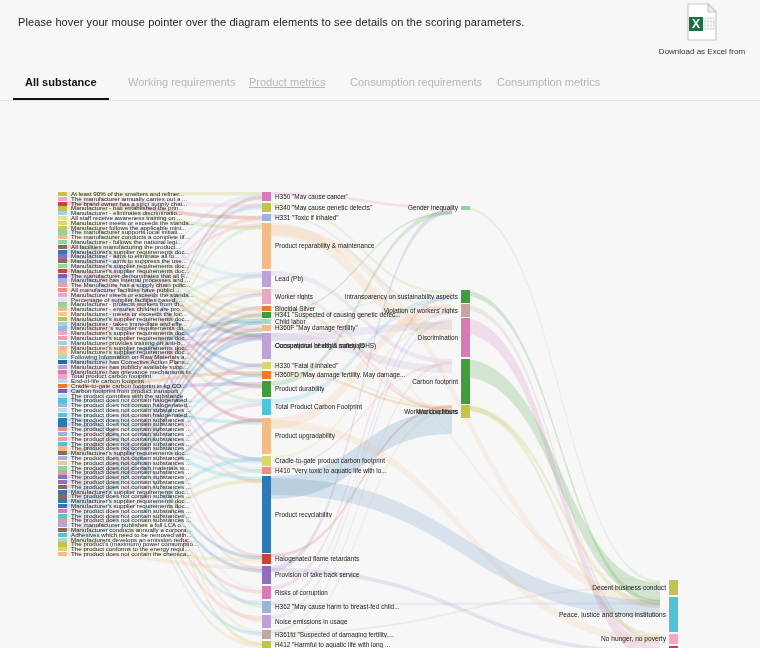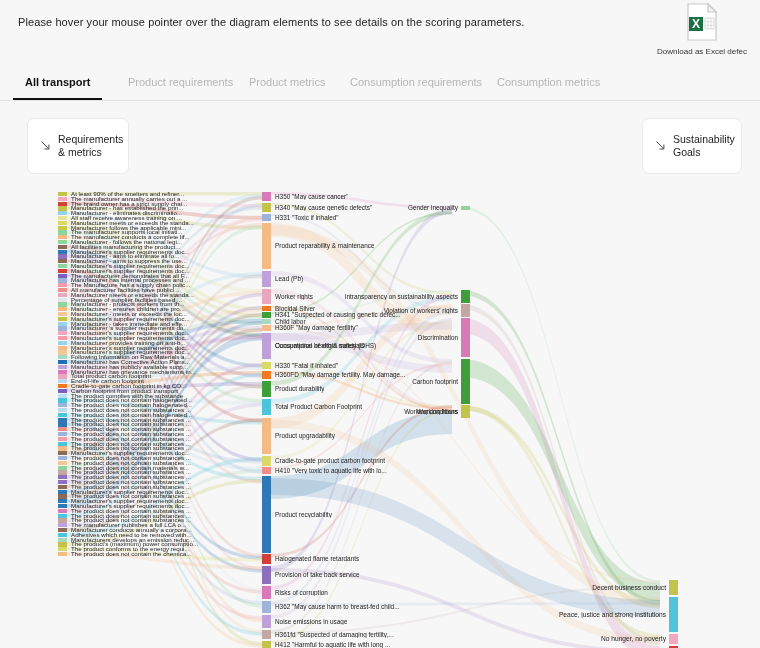--- a/index.html
+++ b/index.html
@@ -81,48 +81,32 @@
         <path d="M24 2 L32 10 H24 Z" fill="#f0f0f0" stroke="#c9c9c9" stroke-width="1.2"></path>
         <rect x="21" y="16" width="9" height="11" fill="#ffffff" stroke="#d0d0d0" stroke-width=".8"></rect>
         <line x1="21" y1="19.7" x2="30" y2="19.7" stroke="#d8d8d8" stroke-width=".8"></line>
         <line x1="21" y1="23.4" x2="30" y2="23.4" stroke="#d8d8d8" stroke-width=".8"></line>
         <line x1="24" y1="16" x2="24" y2="27" stroke="#d8d8d8" stroke-width=".8"></line>
         <line x1="27" y1="16" x2="27" y2="27" stroke="#d8d8d8" stroke-width=".8"></line>
         <rect x="5" y="15" width="14" height="14" fill="#1d7044"></rect>
         <text x="12" y="26" font-family="Liberation Sans, sans-serif" font-size="12" font-weight="bold" fill="#ffffff" text-anchor="middle">X</text>
       </svg>
     </span>
-    <div class="excel-caption">Download as Excel defec</div>
+    <div class="excel-caption">Download as Excel from</div>
   </div>
 
   <div class="tabs" id="tabbar">
-      <div class="tab active" style="left: 25px;">All transport</div>
-      <div class="tab" style="left: 128px;">Product requirements</div>
-      <div class="tab" style="left: 249px;">Product metrics</div>
+      <div class="tab active" style="left: 25px;">All substance</div>
+      <div class="tab" style="left: 128px;">Working requirements</div>
+      <div class="tab" style="left: 249px; text-decoration: underline;">Product metrics</div>
       <div class="tab" style="left: 350px;">Consumption requirements</div>
       <div class="tab" style="left: 497px;">Consumption metrics</div>
     </div>
 
   <div class="cards" id="cardrow">
-      <div class="card" style="left: 27px; width: 102px;">
-        <span class="arrow-ico"><svg width="11" height="11" viewBox="0 0 11 11" aria-hidden="true">
-            <path d="M1.5 1.5 L8.6 8.6" stroke="#2a2a2a" stroke-width="1" fill="none"></path>
-            <path d="M8.9 4.6 L8.9 9 L4.5 9" stroke="#2a2a2a" stroke-width="1" fill="none"></path>
-          </svg></span>
-        <span class="card-label" style="white-space: pre-line;">Requirements
-&amp; metrics</span>
-      </div>
-      <div class="card" style="left: 642px; width: 100px;">
-        <span class="arrow-ico"><svg width="11" height="11" viewBox="0 0 11 11" aria-hidden="true">
-            <path d="M1.5 1.5 L8.6 8.6" stroke="#2a2a2a" stroke-width="1" fill="none"></path>
-            <path d="M8.9 4.6 L8.9 9 L4.5 9" stroke="#2a2a2a" stroke-width="1" fill="none"></path>
-          </svg></span>
-        <span class="card-label" style="white-space: pre-line;">Sustainability
-Goals</span>
-      </div>
     </div>
 
   <div class="sankey" id="sankey">
     <svg class="links" id="links" viewBox="0 0 760 463" preserveAspectRatio="none">
         <path d="M67,7 C164.5,7 164.5,7 262,7 L262,10.6 C164.5,10.6 164.5,10.6 67,10.6 Z" fill="#c3c34b" opacity="0.22"></path>
         <path d="M67,11.8 C164.5,11.8 164.5,19 262,19 L262,22.6 C164.5,22.6 164.5,15.4 67,15.4 Z" fill="#f4a7bf" opacity="0.22"></path>
         <path d="M67,16.6 C164.5,16.6 164.5,31 262,31 L262,34.6 C164.5,34.6 164.5,20.200000000000003 67,20.200000000000003 Z" fill="#cf4037" opacity="0.22"></path>
         <path d="M67,21.4 C164.5,21.4 164.5,41 262,41 L262,44.6 C164.5,44.6 164.5,25 67,25 Z" fill="#c3c34b" opacity="0.22"></path>
         <path d="M67,26.2 C164.5,26.2 164.5,90 262,90 L262,93.6 C164.5,93.6 164.5,29.8 67,29.8 Z" fill="#9ad2e8" opacity="0.22"></path>
         <path d="M67,31 C164.5,31 164.5,104 262,104 L262,107.6 C164.5,107.6 164.5,34.6 67,34.6 Z" fill="#e2e29a" opacity="0.22"></path>

